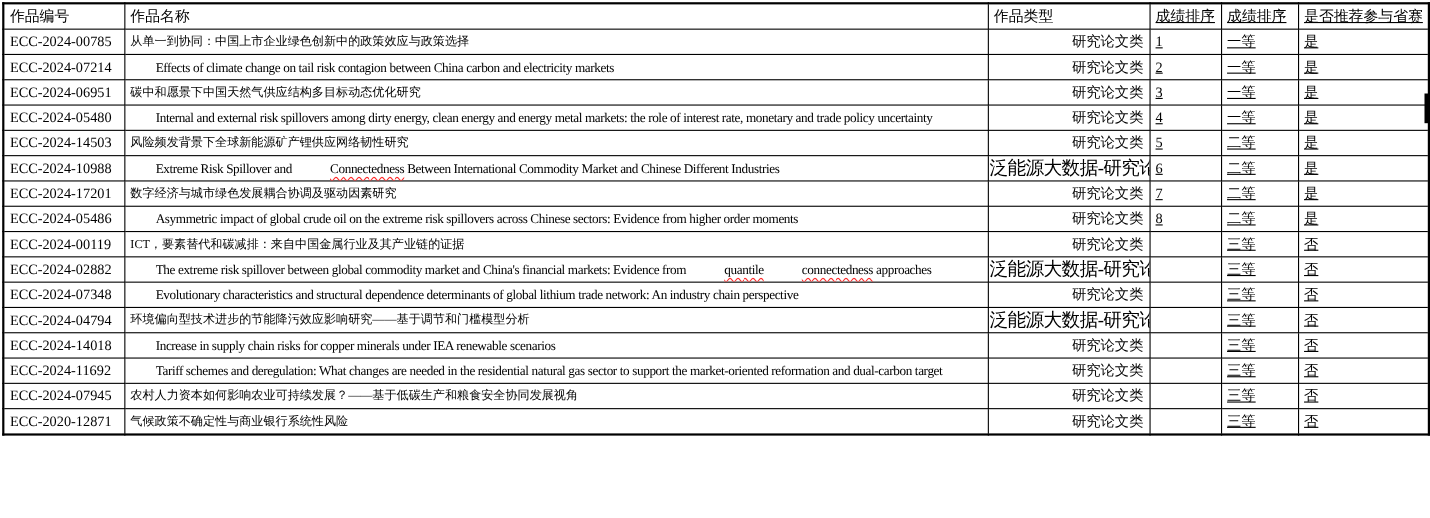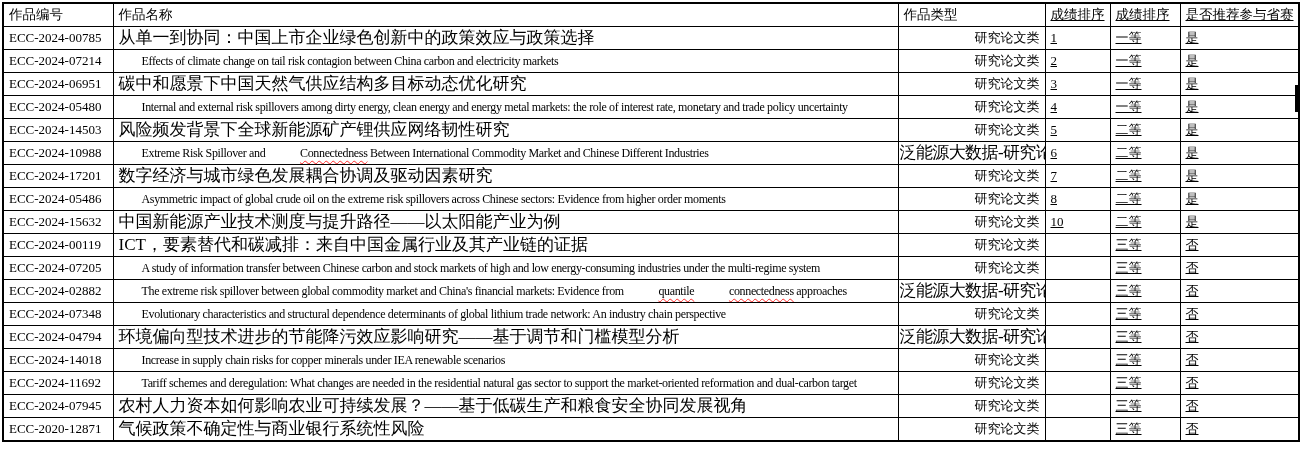--- a/index.html
+++ b/index.html
@@ -25,21 +25,21 @@
     font-weight:normal;
     font-size:13px;
     line-height:22px;
     white-space:nowrap;
     overflow:hidden;
     vertical-align:middle;
     text-align:left;
   }
   .grid th{font-size:13.5px;}
   .c-rank,.c-award,.c-rec{text-align:center;text-decoration:underline;}
-  td.c-title.cjk{font-size:17px;}
+  td.c-title.cjk{font-size:11px;}
   td.c-title.lat{font-size:12px;letter-spacing:-0.35px;padding-left:28px;}
   td.c-type{font-size:13px;text-align:right;}
   td.c-type.long-type{font-size:17px;letter-spacing:-0.6px;padding:0 1px;}
   td.c-id{font-size:13px;}
   .sp{
     text-decoration:underline wavy #ff2a2a;
     text-decoration-thickness:1px;
     text-underline-offset:3px;
     margin-left:32px;
   }
@@ -131,38 +131,22 @@
       </tr>
       <tr>
         <td class="c-id">ECC-2024-05486</td>
         <td class="c-title lat">Asymmetric impact of global crude oil on the extreme risk spillovers across Chinese sectors: Evidence from higher order moments</td>
         <td class="c-type">研究论文类</td>
         <td class="c-rank">8</td>
         <td class="c-award">二等</td>
         <td class="c-rec">是</td>
       </tr>
       <tr>
-        <td class="c-id">ECC-2024-15632</td>
-        <td class="c-title cjk">中国新能源产业技术测度与提升路径——以太阳能产业为例</td>
-        <td class="c-type">研究论文类</td>
-        <td class="c-rank">10</td>
-        <td class="c-award">二等</td>
-        <td class="c-rec">是</td>
-      </tr>
-      <tr>
         <td class="c-id">ECC-2024-00119</td>
         <td class="c-title cjk">ICT，要素替代和碳减排：来自中国金属行业及其产业链的证据</td>
-        <td class="c-type">研究论文类</td>
-        <td class="c-rank"></td>
-        <td class="c-award">三等</td>
-        <td class="c-rec">否</td>
-      </tr>
-      <tr>
-        <td class="c-id">ECC-2024-07205</td>
-        <td class="c-title lat">A study of information transfer between Chinese carbon and stock markets of high and low energy-consuming industries under the multi-regime system</td>
         <td class="c-type">研究论文类</td>
         <td class="c-rank"></td>
         <td class="c-award">三等</td>
         <td class="c-rec">否</td>
       </tr>
       <tr>
         <td class="c-id">ECC-2024-02882</td>
         <td class="c-title lat">The extreme risk spillover between global commodity market and China's financial markets: Evidence from <span class="sp">quantile</span> <span class="sp">connectedness</span> approaches</td>
         <td class="c-type long-type">泛能源大数据-研究论文类</td>
         <td class="c-rank"></td>

